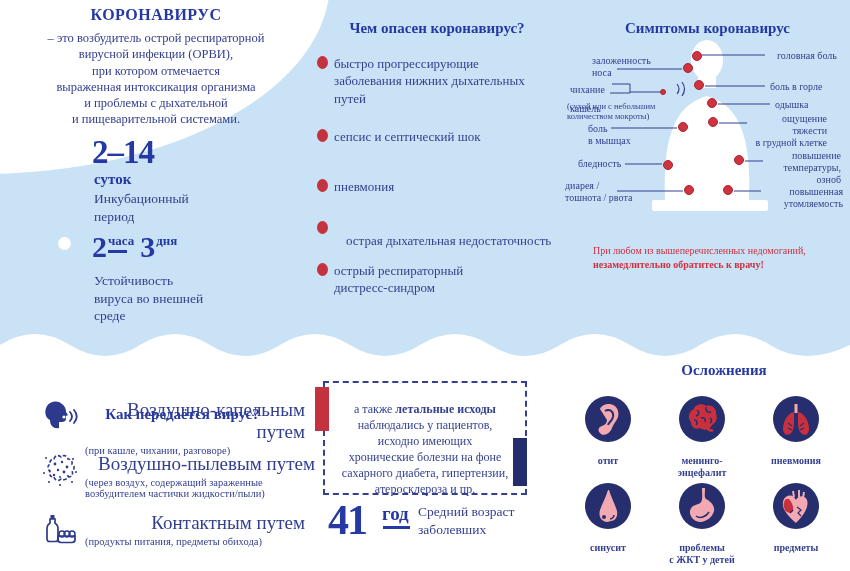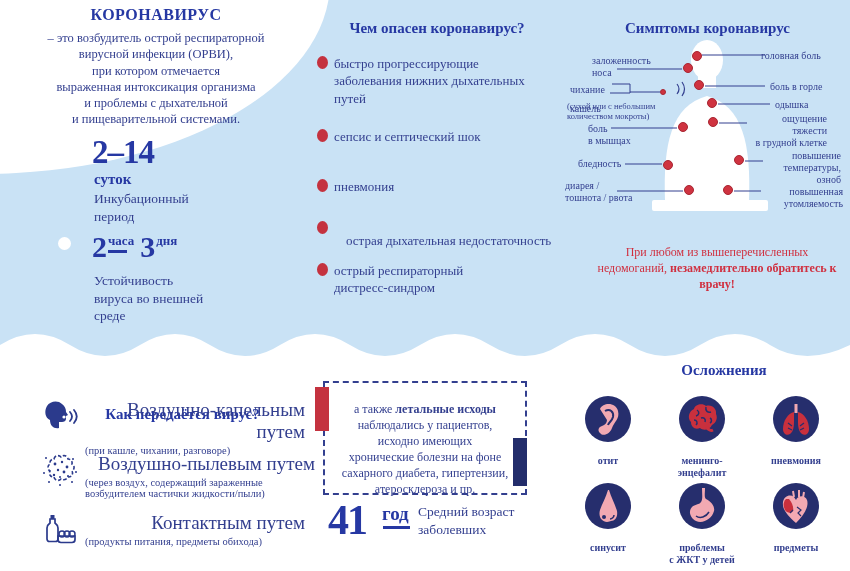--- a/index.html
+++ b/index.html
@@ -14,21 +14,21 @@
               border-bottom-right-radius:100% 100%;}
   .def-title{font-size:16px;letter-spacing:.5px;text-align:center;margin:0 0 6px 0;}
   .def-text{font-size:12.5px;line-height:1.3;text-align:center;margin:0;}
   .big-num{font-weight:bold;color:#2638a3;letter-spacing:-1px;}
   .white-dot{width:13px;height:13px;border-radius:50%;background:#ffffff;}
   .sec-h{font-size:15px;text-align:center;margin:0;}
   .bullet{width:11px;height:13px;border-radius:50%;background:#c4323f;}
   .danger-item{font-size:13px;line-height:1.33;}
   .sym-label{font-size:10px;line-height:1.2;}
   .sym-label-r{text-align:right;}
-  .warning{font-size:12px;line-height:1.35;text-align:center;color:#d03040;}
+  .warning{font-size:10px;line-height:1.35;color:#d03040;}
   .trans-title{font-size:19px;text-align:right;}
   .trans-sub{font-size:10.5px;margin-top:2px;}
   .severe-box{border:2px dashed #333f8f;}
   .severe-text{font-size:12px;line-height:1.33;text-align:center;}
   .comp-label{font-size:10px;font-weight:bold;text-align:center;line-height:1.2;}
   .dash{background:#2638a3;}
 </style>
 </head>
 <body>
 
@@ -115,21 +115,21 @@
 носа</div>
       <div class="abs sym-label pre" style="left:5px;top:40px;line-height:19px;">чихание
 кашель</div>
       <div class="abs pre" style="left:2px;top:62px;font-size:8.5px;line-height:1.12;">(сухой или с небольшим
 количеством мокроты)</div>
       <div class="abs sym-label pre" style="left:23px;top:83px;">боль
 в мышцах</div>
       <div class="abs sym-label pre" style="left:13px;top:118px;">бледность</div>
       <div class="abs sym-label pre" style="left:0px;top:140px;">диарея /
 тошнота / рвота</div>
-      <div class="abs sym-label pre" style="left:196px;top:10px;">головная боль</div>
+      <div class="abs sym-label pre" style="left:212px;top:10px;">головная боль</div>
       <div class="abs sym-label pre" style="left:205px;top:41px;">боль в горле</div>
       <div class="abs sym-label pre" style="left:210px;top:59px;">одышка</div>
       <div class="abs sym-label sym-label-r pre" style="left:176px;top:110px;width:100px;">повышение
 температуры,
 озноб</div>
       <div class="abs sym-label sym-label-r pre" style="left:162px;top:73px;width:100px;">ощущение
 тяжести
 в грудной клетке</div>
       <div class="abs sym-label sym-label-r pre" style="left:178px;top:146px;width:100px;">повышенная
 утомляемость</div>

